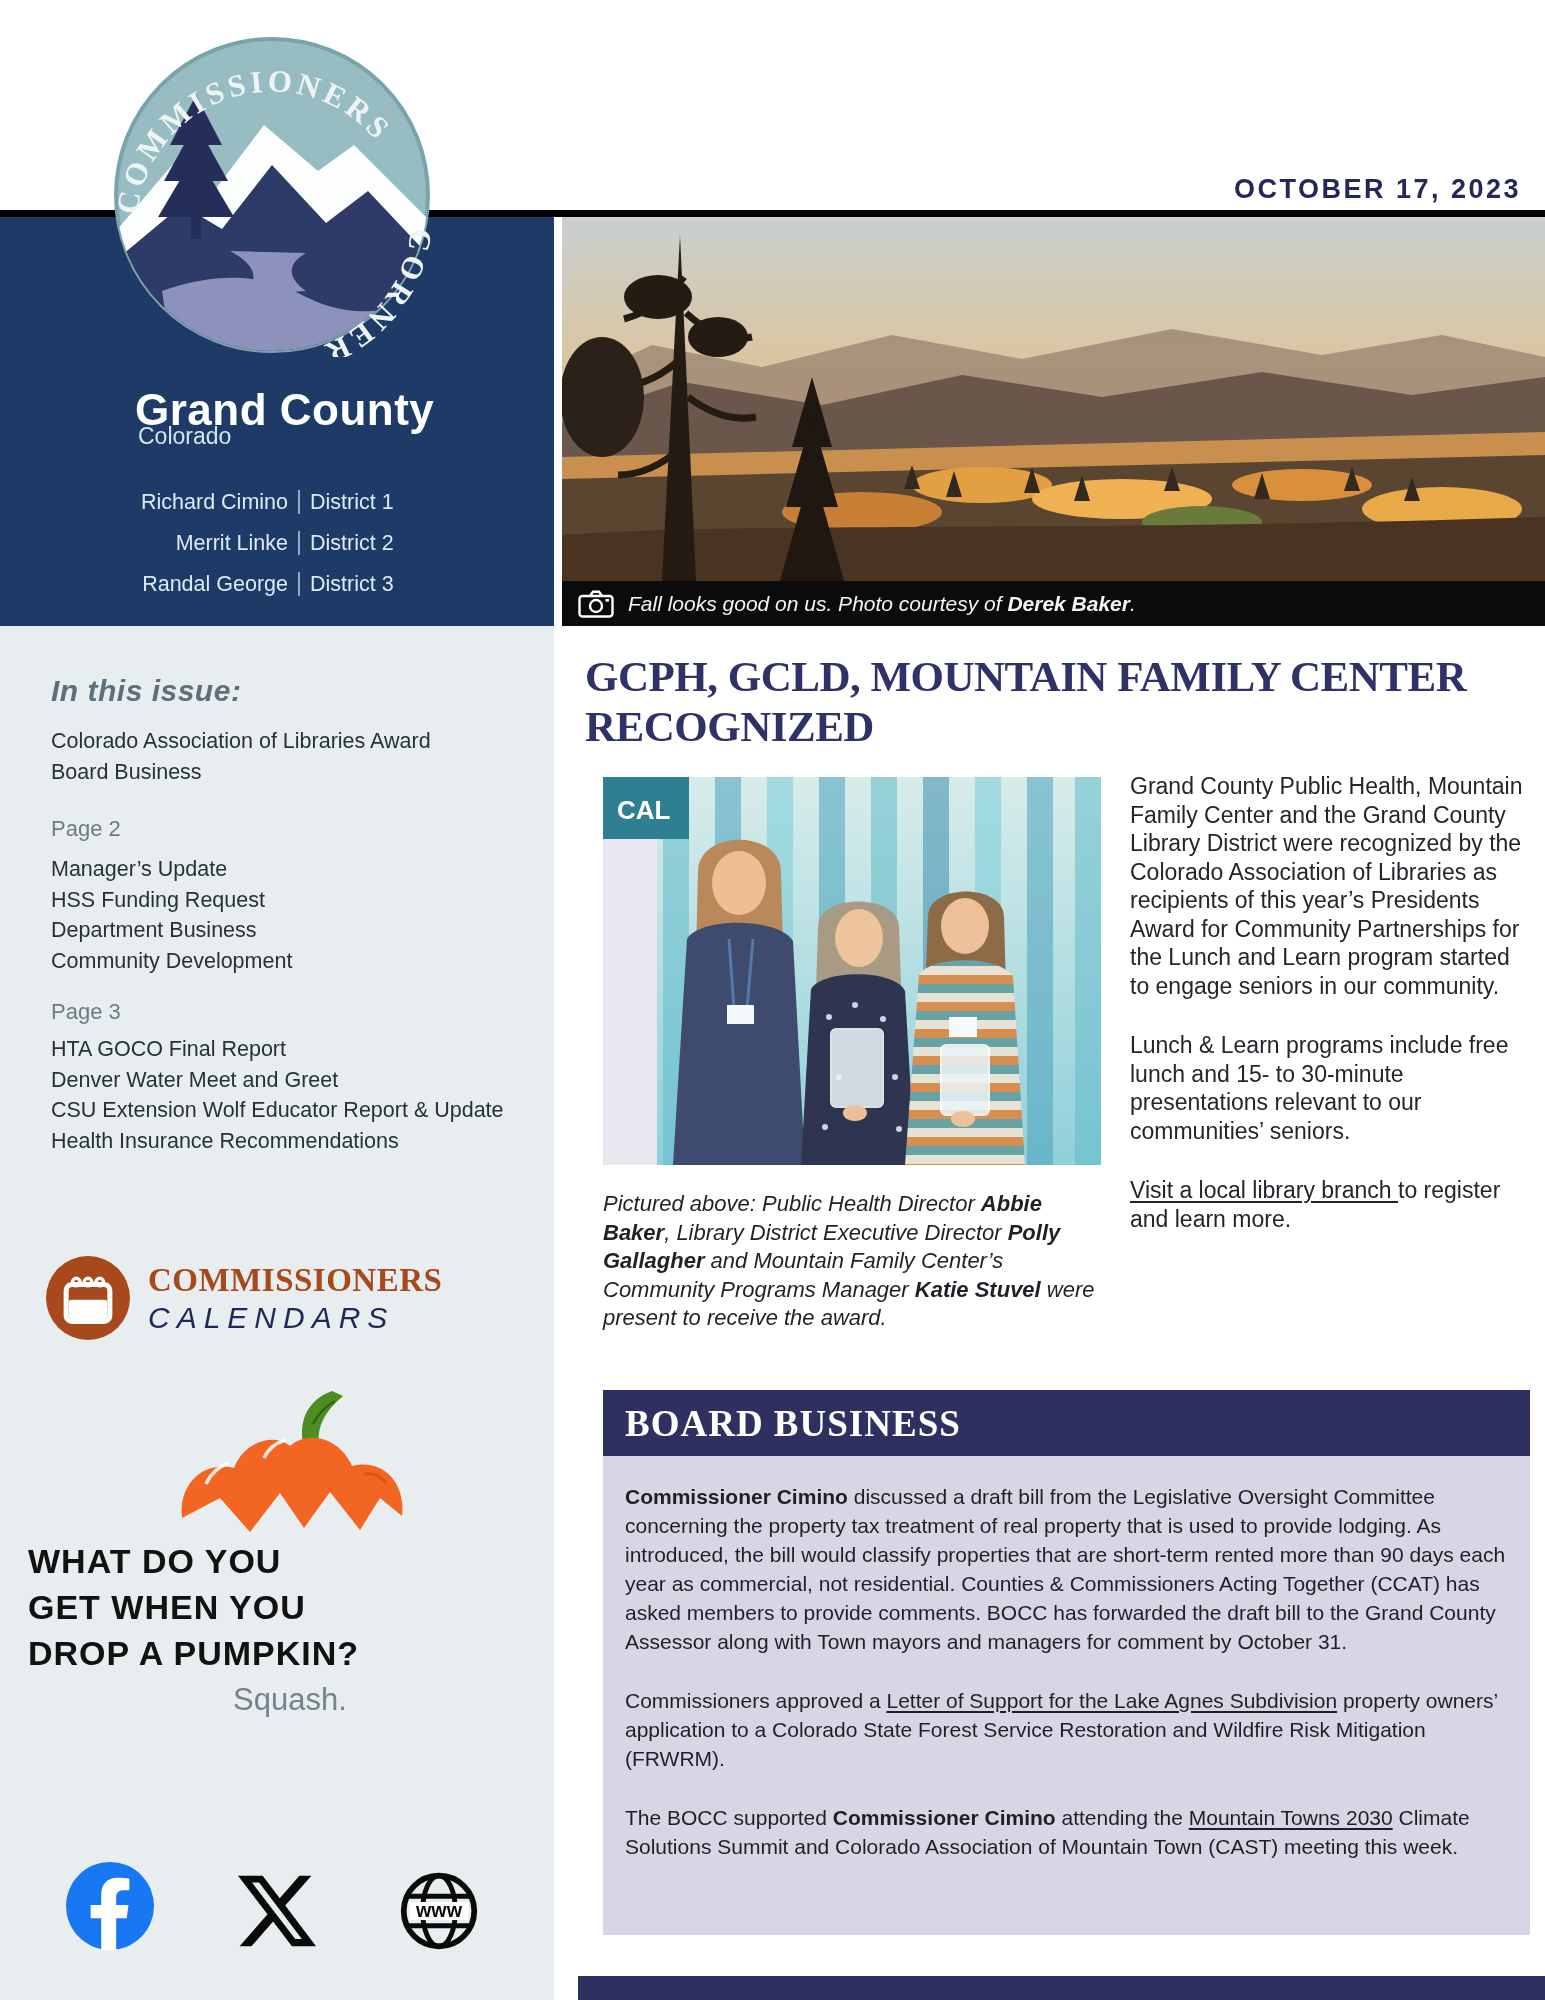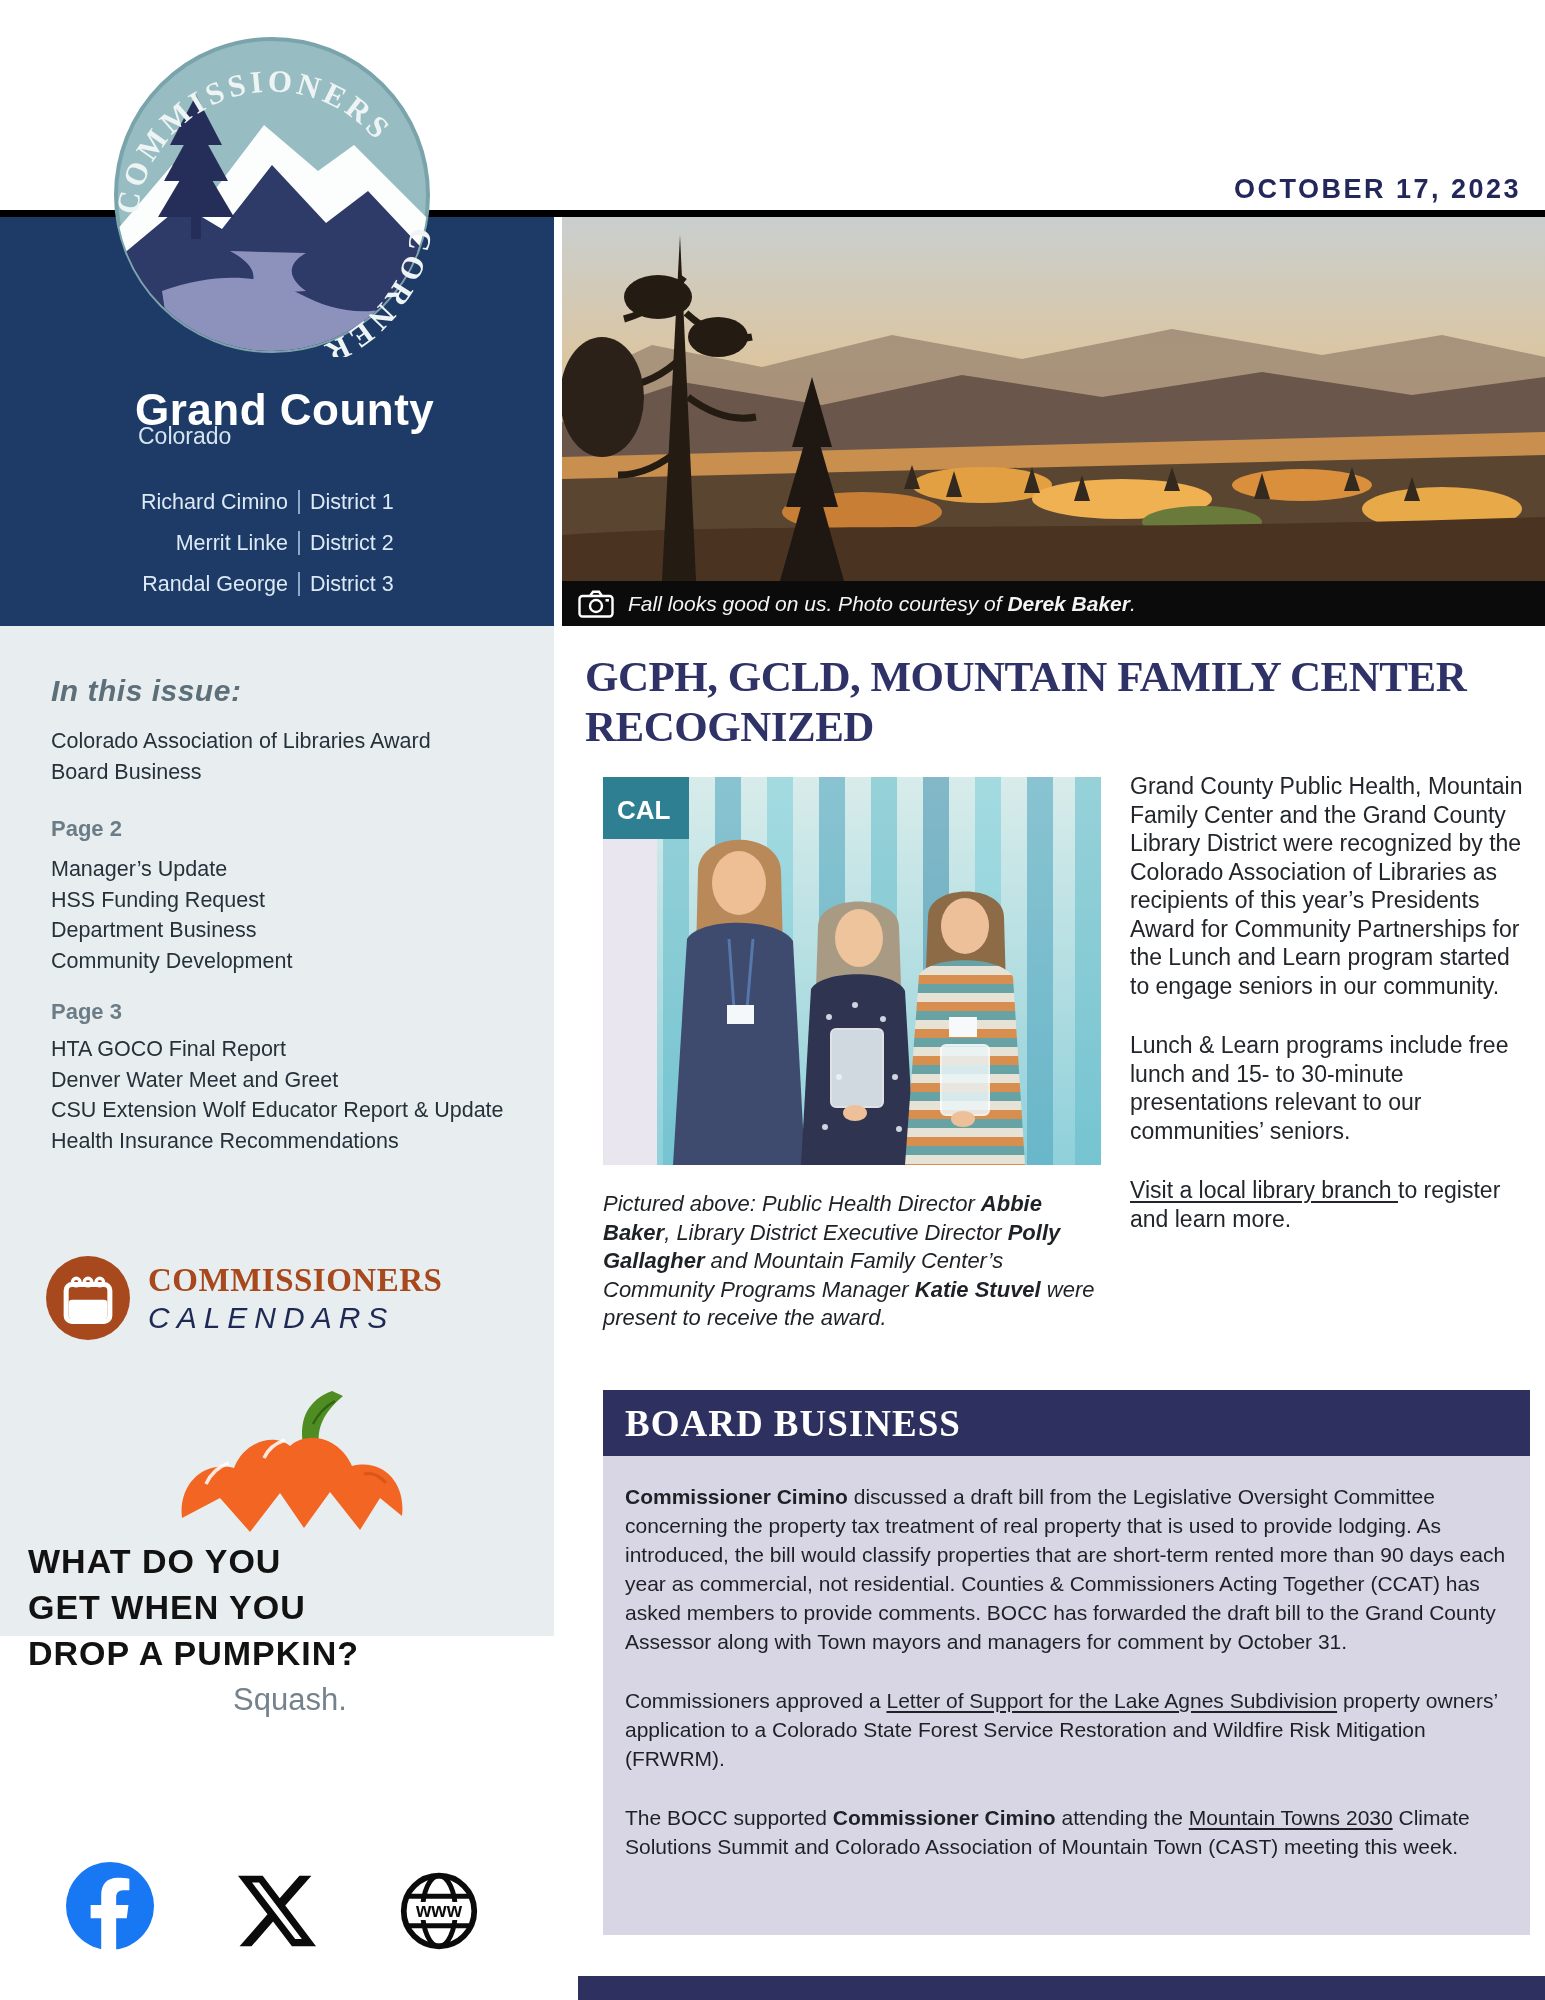--- a/index.html
+++ b/index.html
@@ -24,25 +24,25 @@
   .comm-row .dist{width:118px;text-align:left;}
 
   
   .hero-photo{left:562px;top:217px;width:983px;height:364px;}
   .hero-caption{left:562px;top:581px;width:983px;height:45px;background:#0b0b0b;display:flex;
                 align-items:center;padding-left:16px;box-sizing:border-box;gap:14px;}
   .hero-caption .cap-text{color:#f4f4f4;font-style:italic;font-size:21px;}
   .hero-caption b{font-weight:bold;}
 
   
-  .sidebar{left:0;top:626px;width:554px;height:1010px;background:#e8eef0;}
+  .sidebar{left:0;top:626px;width:554px;height:1374px;background:#e8eef0;}
   .issue-title{left:51px;top:48px;font-size:30px;font-weight:bold;font-style:italic;color:#5d6f79;letter-spacing:.5px;}
   .toc{left:51px;width:500px;font-size:21.5px;line-height:30.5px;color:#26313a;}
   .toc-l1{top:100px;}
-  .pg-label{left:51px;font-size:22px;font-weight:bold;color:#6b7c86;}
+  .pg-label{left:51px;font-size:22px;font-weight:normal;color:#6b7c86;}
   .pg2{top:190px;}
   .toc-l2{top:228px;}
   .pg3{top:373px;}
   .toc-l3{top:408px;}
 
   .cal-badge{left:46px;top:630px;display:flex;align-items:center;gap:18px;cursor:pointer;}
   .cal-text .l1{font-family:"Liberation Serif","DejaVu Serif",serif;font-weight:bold;font-size:33px;
                 color:#a8491d;letter-spacing:.5px;}
   .cal-text .l2{font-size:30px;font-style:italic;color:#1e2a55;letter-spacing:7px;margin-top:2px;}
 

